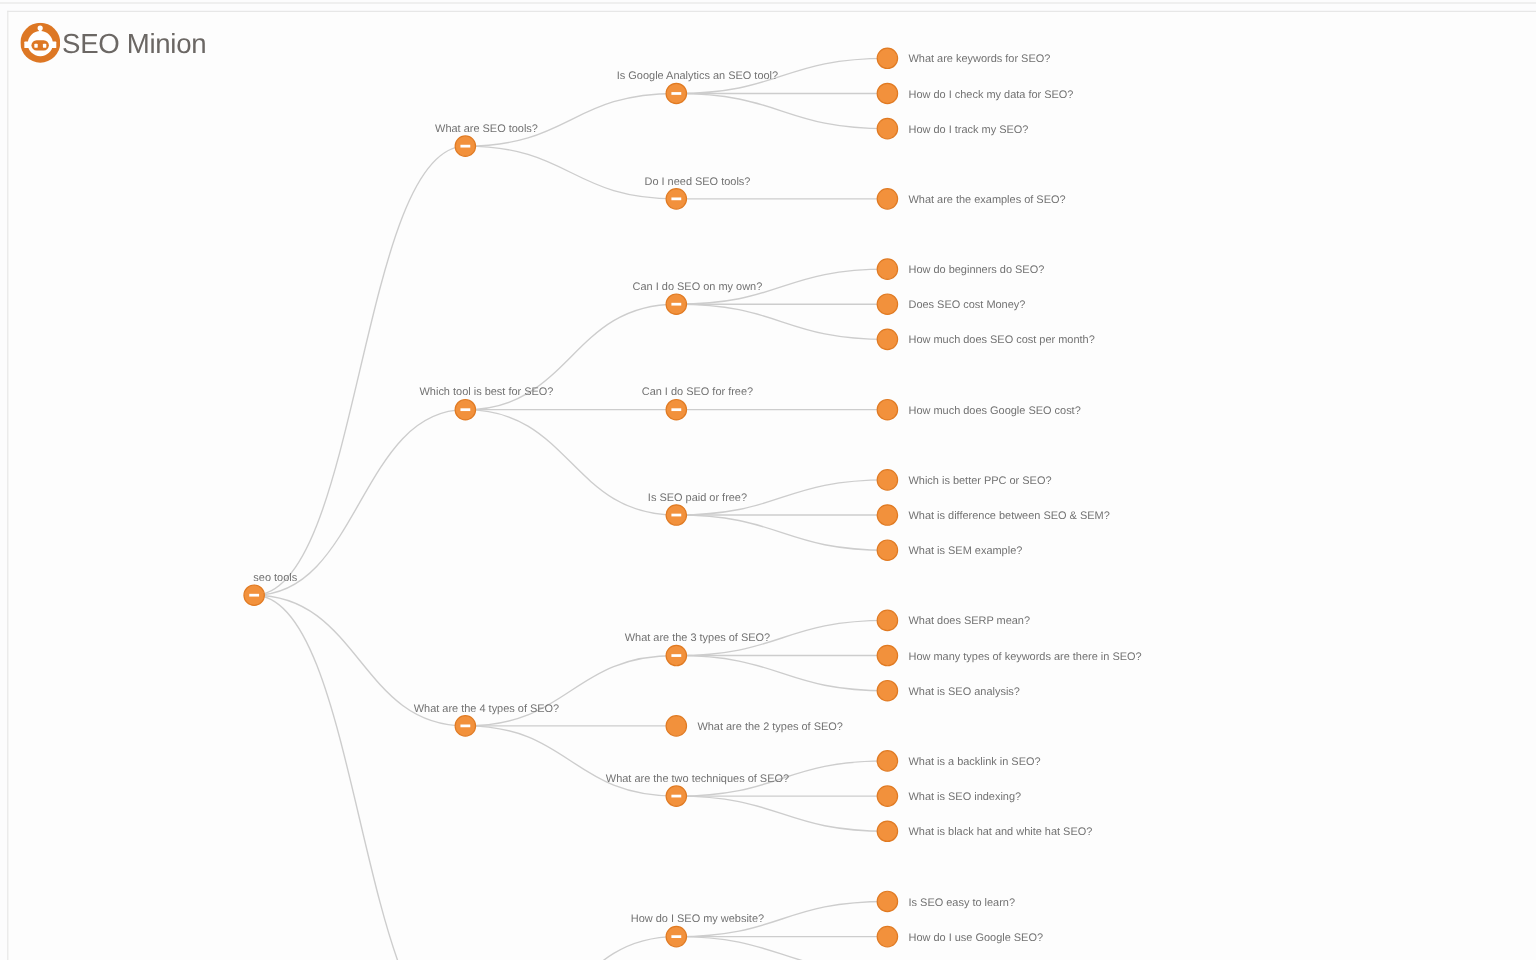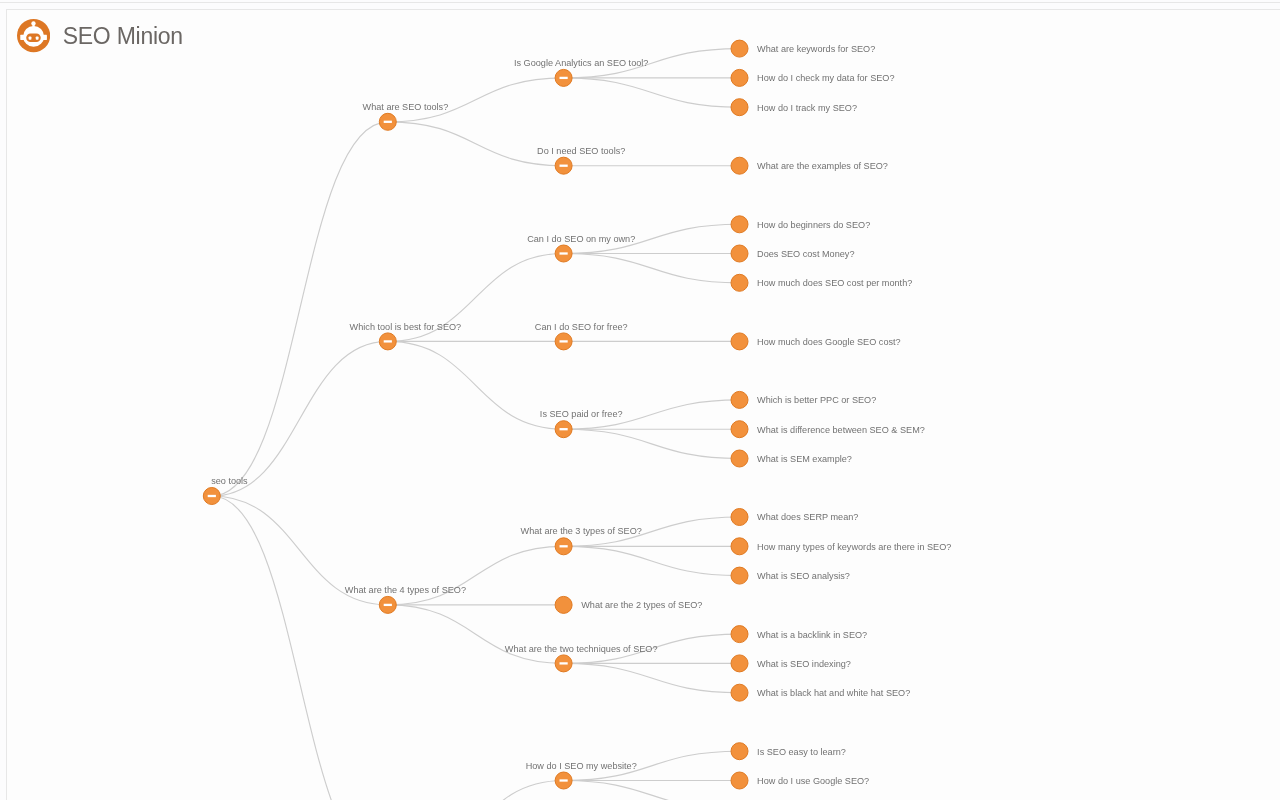--- a/index.html
+++ b/index.html
@@ -7,21 +7,21 @@
   body{width:1280px;height:800px;overflow:hidden;background:#fcfcfd;
        font-family:"Liberation Sans",sans-serif;-webkit-font-smoothing:antialiased;}
   #root{position:relative;width:1280px;height:800px;overflow:hidden;}
   .topbar{position:absolute;left:0;top:0;width:1280px;height:3px;
           background:#fcfcfd;border-bottom:1px solid #e7e7e7;box-sizing:border-box;}
   .panel{position:absolute;left:6px;top:9px;width:1280px;height:800px;
          border-left:1px solid #e7e7e7;border-top:1px solid #e7e7e7;
          background:#fdfdfd;box-sizing:border-box;}
   .brand{position:absolute;left:16.5px;top:19.4px;display:flex;align-items:center;}
   .logo{width:33.2px;height:33.2px;display:block;}
-  .brand-title{font-size:23px;color:#6b6764;margin-left:13px;line-height:33.2px;position:relative;top:1px;letter-spacing:-0.25px;
+  .brand-title{font-size:23px;color:#6b6764;margin-left:2px;line-height:33.2px;position:relative;top:1px;letter-spacing:-0.25px;
                font-weight:400;white-space:nowrap;}
   #tree{position:absolute;left:0;top:0;width:1280px;height:800px;overflow:visible;}
   .link{fill:none;stroke:#cdcdcd;stroke-width:1.15;}
   .node-label{font-size:9.15px;fill:#727272;}
   .node-circle{fill:#f2913c;stroke:#e07a22;stroke-width:1;}
   .node-minus{stroke:#ffffff;stroke-width:2.3;stroke-linecap:butt;}
 </style>
 </head>
 <body>
 <div id="root">

